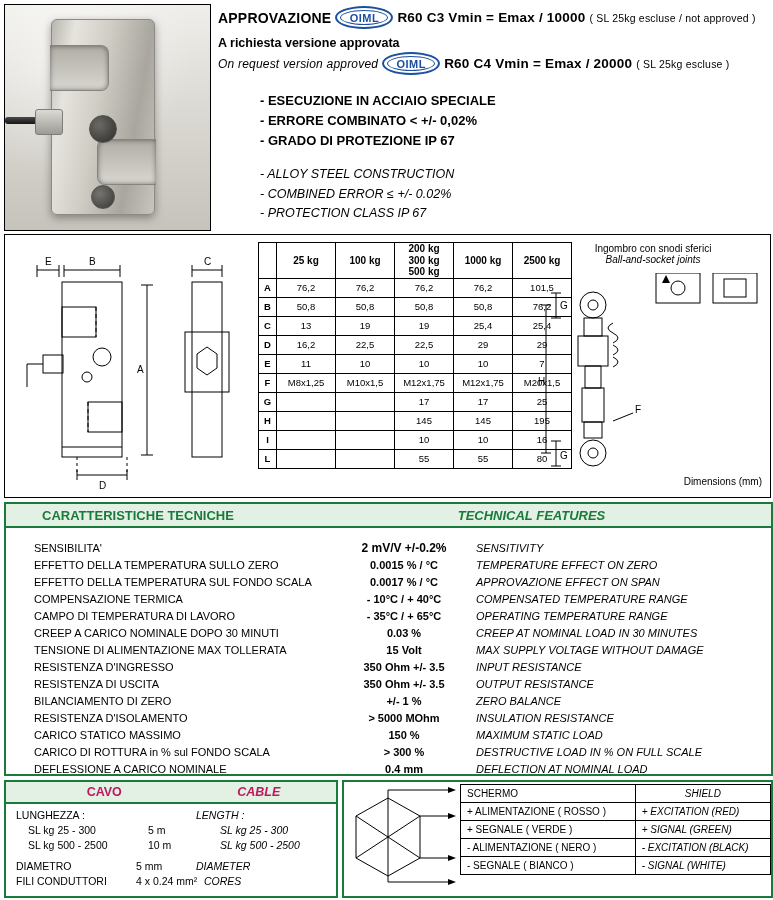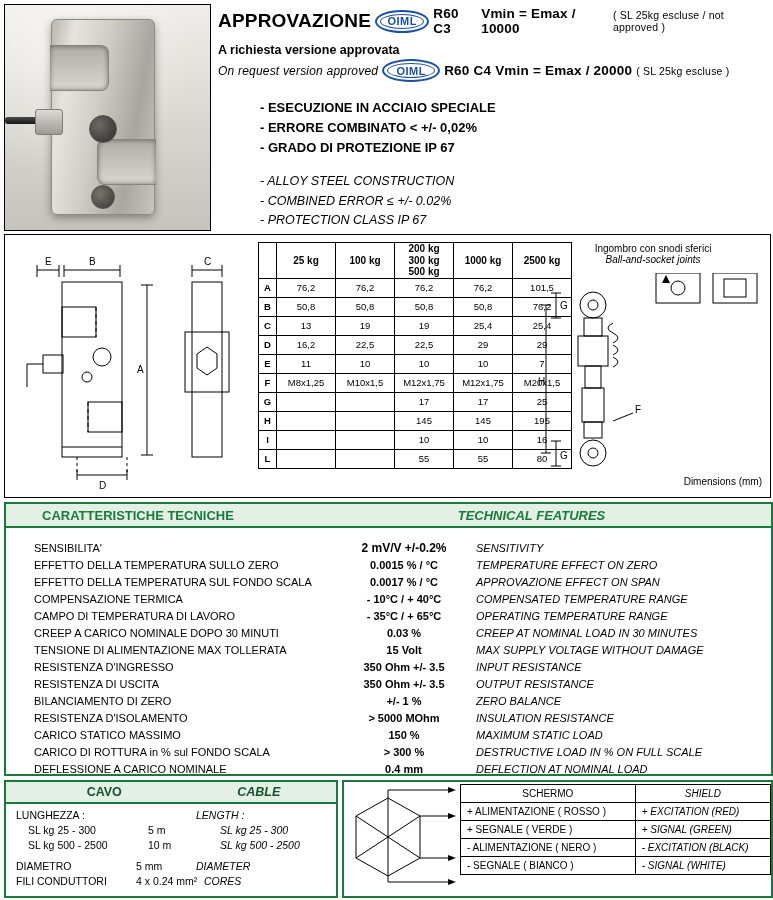--- a/index.html
+++ b/index.html
@@ -26,21 +26,21 @@
     background:radial-gradient(circle at 35% 35%,#6d6a66,#2c2b29);border:1px solid #55534f;}
   .scell .hole2{position:absolute;left:40px;top:166px;width:22px;height:22px;border-radius:50%;
     background:radial-gradient(circle at 35% 35%,#77746f,#383734);border:1px solid #55534f;}
   .cable{position:absolute;left:0px;top:112px;width:50px;height:7px;background:linear-gradient(180deg,#4a4a4a,#161616);border-radius:3px;}
   .gland{position:absolute;left:30px;top:104px;width:26px;height:24px;border-radius:3px;
     background:linear-gradient(180deg,#dcdad4,#9e9b95);border:1px solid #7e7c76;}
 
   
   .toptext{position:absolute;left:218px;top:6px;width:550px;height:224px;}
   .row1{font-weight:bold;font-size:13.5px;letter-spacing:.2px;display:flex;align-items:center;gap:4px;}
-  .row1 .ttl{font-size:19px;}
+  .row1 .ttl{font-size:14px;}
   .small{font-size:10.5px;font-weight:normal;}
   .oiml{display:inline-flex;align-items:center;justify-content:center;width:54px;height:19px;border:2px solid #1b4fa0;border-radius:50%;
      color:#1b4fa0;font-weight:bold;font-size:11px;letter-spacing:.5px;position:relative;background:#fff;}
   .oiml:before{content:"";position:absolute;left:3px;top:2px;right:3px;bottom:2px;border:1px solid #1b4fa0;border-radius:50%;}
   .oiml span{position:relative;z-index:2;}
   .row2{margin-top:7px;font-size:12.5px;font-weight:bold;}
   .row2i{font-style:italic;font-weight:normal;font-size:12px;}
   .bullets{margin-top:16px;margin-left:42px;font-size:13px;font-weight:bold;line-height:1.55;}
   .bullets2{margin-top:14px;margin-left:42px;font-size:12.5px;font-style:italic;line-height:1.55;}
 
@@ -65,35 +65,35 @@
   .tech-head .r{flex:1;color:#1a7a3c;font-weight:bold;font-style:italic;font-size:13px;text-align:center;padding-right:80px;}
   .tech-body{position:relative;padding-top:12px;}
   .trow{display:flex;font-size:11px;line-height:17px;height:17px;}
   .trow .c1{width:310px;padding-left:28px;}
   .trow .c2{width:120px;text-align:center;font-weight:bold;}
   .trow .c3{flex:1;padding-left:12px;font-style:italic;}
   .trow:first-child .c2{font-size:12px;}
 
   
   .cavo{position:absolute;left:4px;top:780px;width:330px;height:114px;border:2px solid #1a7a3c;background:#fff;}
-  .cavo-head{display:flex;border-bottom:2px solid #1a7a3c;background:#e3f0e4;height:20px;align-items:center;font-size:12.5px;color:#14532d;font-weight:bold;padding-left:21px;}
+  .cavo-head{display:flex;border-bottom:2px solid #1a7a3c;background:#e3f0e4;height:20px;align-items:center;font-size:12.5px;color:#be185d;font-weight:bold;padding-left:21px;}
   .cavo-head .l{width:165px;text-align:center;}
   .cavo-head .r{width:165px;text-align:center;font-style:italic;}
   .cavo-body{font-size:10.5px;padding-top:4px;}
   .cline{display:flex;height:15px;line-height:15px;}
   .cline .a{width:120px;padding-left:10px;}
   .cline .b{width:58px;text-align:left;}
   .cline .c{flex:1;font-style:italic;padding-left:2px;}
 
   
   .wire{position:absolute;left:342px;top:780px;width:427px;height:114px;border:2px solid #1a7a3c;background:#fff;}
   .wire-diagram{position:absolute;left:4px;top:4px;width:110px;height:102px;}
   .wtable{position:absolute;left:116px;top:2px;border-collapse:collapse;font-size:10px;}
   .wtable td{border:1px solid #000;height:17px;padding:0 6px;white-space:nowrap;}
-  .wtable td.h{text-align:center;font-weight:normal;}
+  .wtable td.h{text-align:left;font-weight:normal;}
   .wtable td.hi{text-align:center;font-style:italic;}
   .wtable td.en{font-style:italic;}
   .wtable .w1{width:170px;}
   .wtable .w2{width:128px;}
 </style>
 </head>
 <body>
 
 <div class="page">
 

